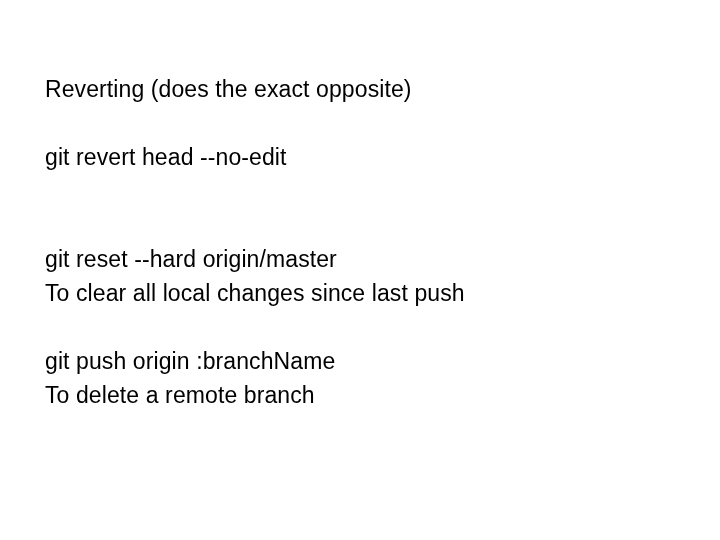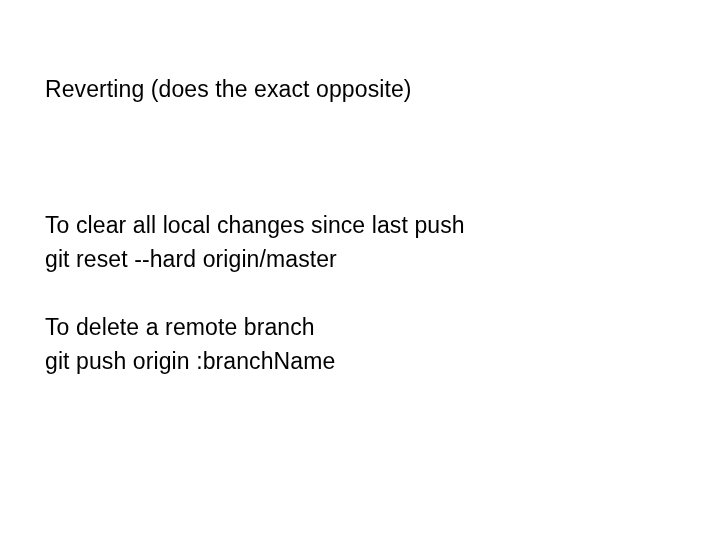--- a/index.html
+++ b/index.html
@@ -56,30 +56,31 @@
 <div class="slide">
   <div class="content">
 
     <div class="block">
       <div class="line">Reverting (does the exact opposite)</div>
     </div>
 
     <div class="gap-lg"></div>
 
     <div class="block">
+      <div class="line">git revert head --no-edit</div>
     </div>
 
     <div class="gap-xl"></div>
 
     <div class="block">
+      <div class="line">git reset --hard origin/master</div>
       <div class="line">To clear all local changes since last push</div>
-      <div class="line">git reset --hard origin/master</div>
     </div>
 
     <div class="gap-sm"></div>
 
     <div class="block">
+      <div class="line">git push origin :branchName</div>
       <div class="line">To delete a remote branch</div>
-      <div class="line">git push origin :branchName</div>
     </div>
 
   </div>
 </div>
 
 </body></html>

